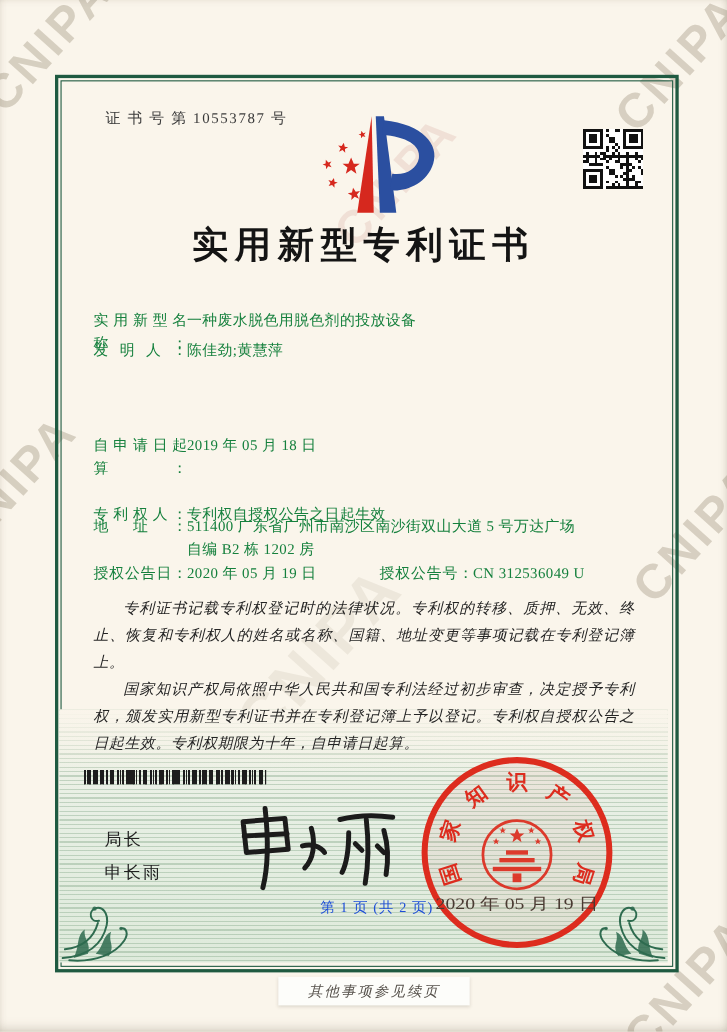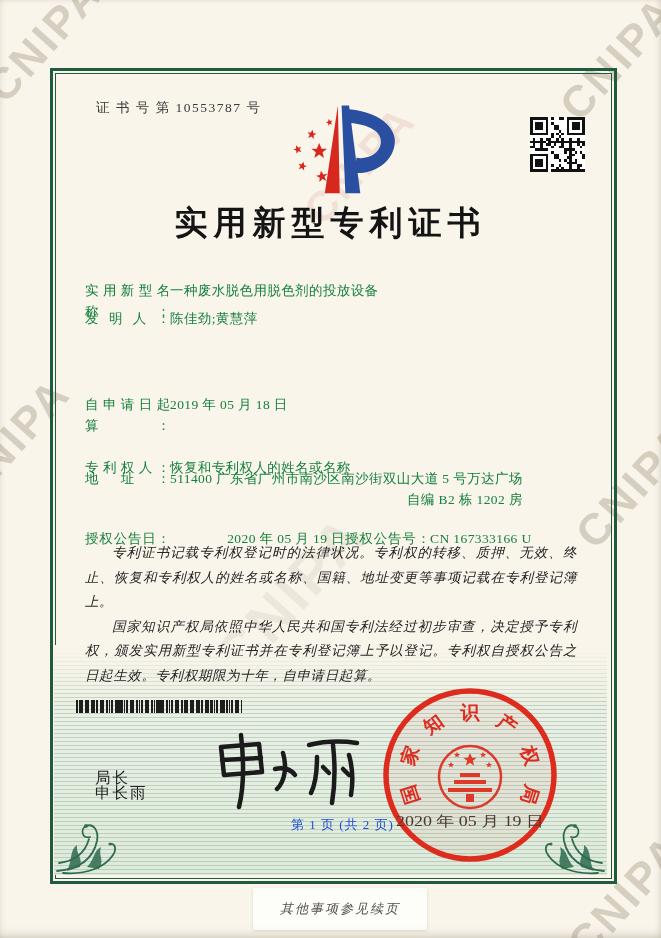--- a/index.html
+++ b/index.html
@@ -21,48 +21,48 @@
   
   .cert-no{position:absolute;left:96px;top:99px;font-size:13.5px;letter-spacing:1.5px;color:#3a3a3a;}
   .logo{position:absolute;left:268px;top:100px;width:136px;height:98px;}
   .qr{position:absolute;left:530px;top:117px;width:55px;height:55px;}
   .title{position:absolute;left:0;top:201px;width:100%;text-align:center;
       font-size:33px;font-weight:700;letter-spacing:6px;color:#141414;}
   
   .row{position:absolute;left:85px;width:505px;display:flex;align-items:flex-start;
       font-size:13.5px;line-height:21px;letter-spacing:.4px;color:#15803d;}
   .lbl{flex:0 0 85px;text-align:justify;text-align-last:justify;letter-spacing:-.2px;}
-  .val{white-space:pre-wrap;text-align:right;}
+  .val{white-space:pre-wrap;}
   .val-w{flex:0 0 175px;}
   
   .body-text{position:absolute;left:85px;top:541px;width:492px;font-size:13.5px;
       line-height:24.5px;letter-spacing:.6px;color:#242424;font-style:italic;}
   .body-text p{margin:0;text-indent:2em;text-align:justify;}
   
   .band{position:absolute;left:54px;top:645px;width:553px;height:230px;
       background:
         linear-gradient(180deg,#faf5eb 0%,rgba(250,245,235,0) 26%),
         repeating-linear-gradient(180deg,rgba(96,142,104,.30) 0 1px,rgba(0,0,0,0) 1px 4px),
         linear-gradient(180deg,#f2f2e7 0%,#e7efe4 40%,#deeadb 100%);}
   .barcode{position:absolute;left:76px;top:700px;width:166px;height:13px;background:
       repeating-linear-gradient(90deg,#1d1d1d 0 2px,transparent 2px 5px),
       repeating-linear-gradient(90deg,#1d1d1d 0 1px,transparent 1px 3px),
       repeating-linear-gradient(90deg,transparent 0 4px,#1d1d1d 4px 6px,transparent 6px 13px);}
   .director-title,.director-name{position:absolute;left:95px;
       font-family:"Liberation Sans",sans-serif;font-size:15.5px;color:#222;letter-spacing:2px;}
-  .director-title{top:753px;margin-top:15px;}
+  .director-title{top:753px;}
   .director-name{top:783px;text-align:right;}
   .signature{position:absolute;left:205px;top:722px;width:170px;height:92px;}
   .seal{position:absolute;left:375px;top:680px;width:190px;height:190px;}
   .page-info{position:absolute;left:0;top:816px;width:100%;text-align:center;
       font-size:13px;color:#1d4ed8;letter-spacing:1px;margin-left:12px;}
   .ornament{position:absolute;width:78px;height:78px;}
   .orn-l{left:53px;top:797px;}
   .orn-r{left:530px;top:797px;transform:scaleX(-1);}
-  .cont-tab{position:absolute;left:253px;top:888px;width:174px;height:42px;background:#fdfdfa;
+  .cont-tab{position:absolute;left:253px;top:888px;width:174px;height:26px;background:#fdfdfa;
       box-shadow:0 1px 3px rgba(90,80,60,.18);display:flex;align-items:center;justify-content:center;
       font-size:13px;color:#56514b;letter-spacing:2px;font-style:italic;}
 </style>
 </head>
 <body>
 
 <div class="screen">
 
   <div class="wm" style="left:44px;top:40px;">CNIPA</div>
   <div class="wm" style="left:618px;top:58px;">CNIPA</div>
@@ -261,32 +261,32 @@
   <div class="row" style="top:308px">
     <span class="lbl">发明人：</span>
     <span class="val">陈佳劲;黄慧萍</span>
   </div>
   <div class="row" style="top:394px">
     <span class="lbl">自申请日起算：</span>
     <span class="val">2019 年 05 月 18 日</span>
   </div>
   <div class="row" style="top:457px">
     <span class="lbl">专利权人：</span>
-    <span class="val">恢复和专利权人的姓名或名称</span>
+    <span class="val">专利权自授权公告之日起生效</span>
   </div>
   <div class="row" style="top:468px">
     <span class="lbl">地址：</span>
     <span class="val">511400 广东省广州市南沙区南沙街双山大道 5 号万达广场
 自编 B2 栋 1202 房</span>
   </div>
-  <div class="row" style="top:528px">
+  <div class="row" style="top:510px">
     <span class="lbl">授权公告日：</span>
     <span class="val val-w">2020 年 05 月 19 日</span>
     <span class="lbl">授权公告号：</span>
-    <span class="val">CN 167333166 U</span>
+    <span class="val">CN 312536049 U</span>
   </div>
 
   <div class="body-text">
     <p>专利证书记载专利权登记时的法律状况。专利权的转移、质押、无效、终止、恢复和专利权人的姓名或名称、国籍、地址变更等事项记载在专利登记簿上。</p>
     <p>国家知识产权局依照中华人民共和国专利法经过初步审查，决定授予专利权，颁发实用新型专利证书并在专利登记簿上予以登记。专利权自授权公告之日起生效。专利权期限为十年，自申请日起算。</p>
   </div>
 
   <div class="barcode"></div>
   <div class="director-title">局长</div>
   <div class="director-name">申长雨</div>

